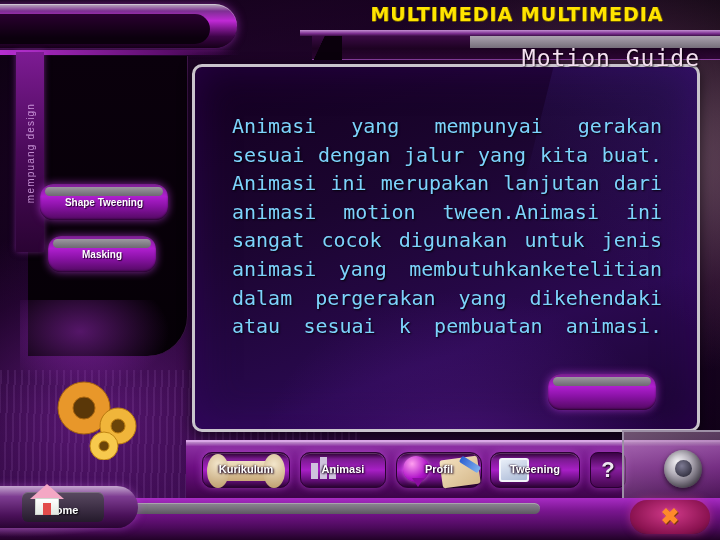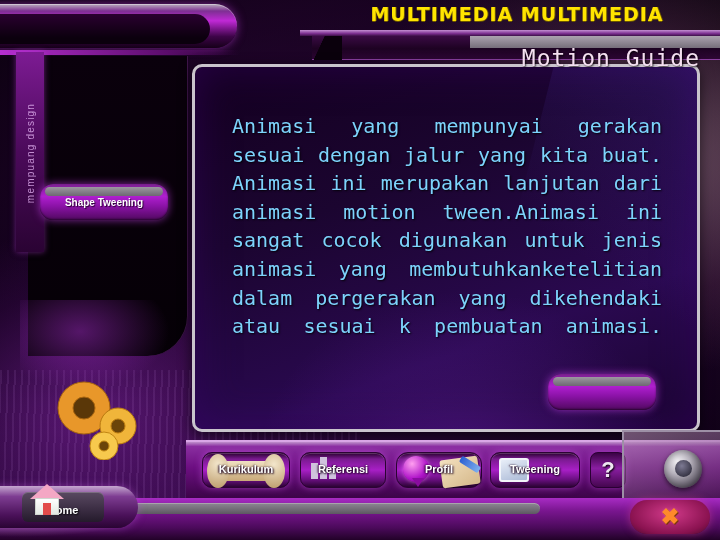--- a/index.html
+++ b/index.html
@@ -371,20 +371,24 @@
 
   <div class="left-panel"></div>
   <div class="left-spine">
     <div class="left-spine-txt">mempuang design</div>
   </div>
   <div class="left-blob"></div>
 
   <div class="pbtn" id="btn-shape">
     <div class="cap"></div>
     <div class="lbl">Shape Tweening</div>
+  </div>
+  <div class="pbtn" id="btn-mask">
+    <div class="cap"></div>
+    <div class="lbl">Masking</div>
   </div>
 
   <div class="gears">
     <svg width="100" height="82" viewBox="0 0 100 82">
       <g fill="#e8972a" stroke="#a8650f" stroke-width="1">
         <circle cx="36" cy="30" r="26"></circle>
         <circle cx="36" cy="30" r="11" fill="#5a3708"></circle>
       </g>
       <g fill="#f0b53a" stroke="#b8790f" stroke-width="1">
         <circle cx="70" cy="48" r="18"></circle>
@@ -418,21 +422,21 @@
       </div>
     <div class="nlbl">Kurikulum</div>
   </div>
 
   <div class="navbtn" id="nav-evaluasi">
     <div class="ic chartic">
       <i style="left:0;height:16px;"></i>
         <i style="left:9px;height:22px;"></i>
         <i style="left:18px;height:12px;"></i>
     </div>
-    <div class="nlbl">Referensi</div>
+    <div class="nlbl">Animasi</div>
   </div>
 
   <div class="navbtn" id="nav-profil">
     <div class="ic">
         <div class="balloon"></div>
       </div>
     <div class="ic">
       <div class="paper"></div>
         <div class="pen"></div>
     </div>

